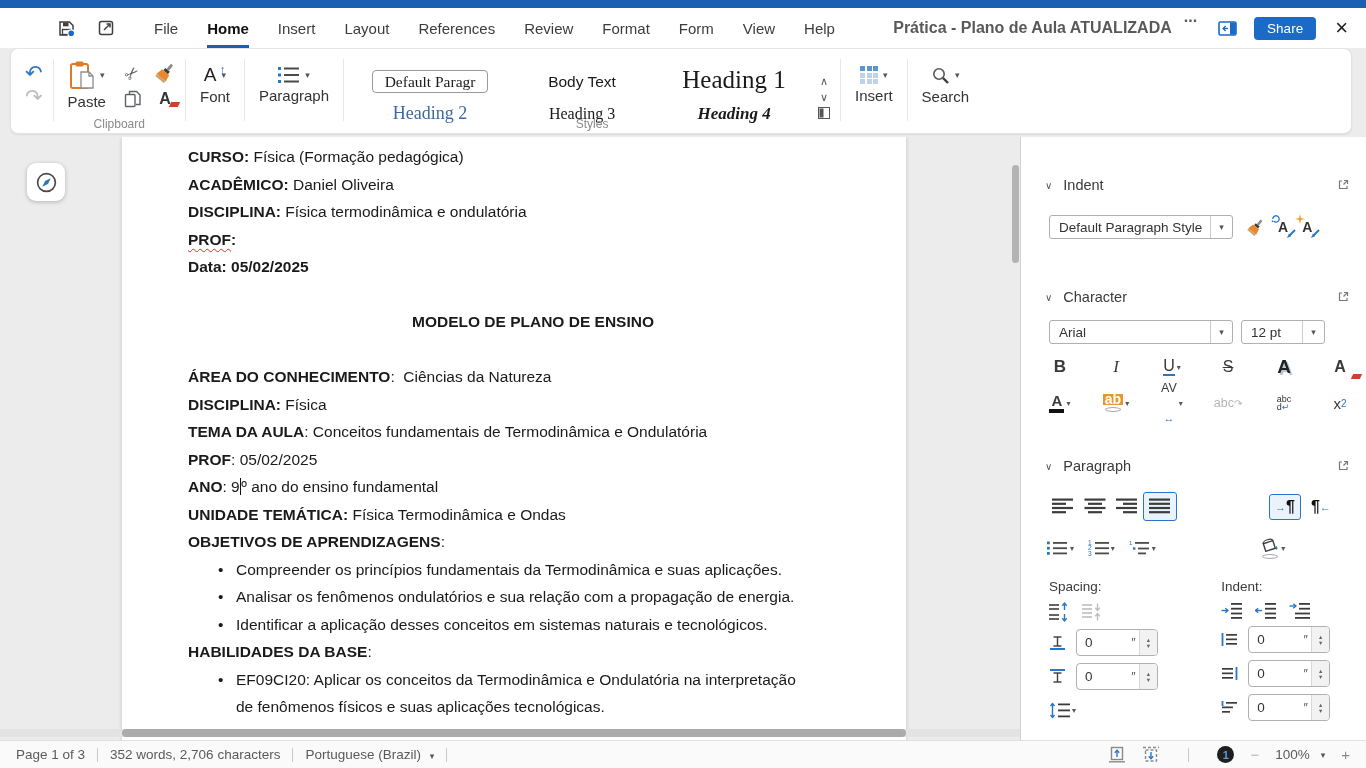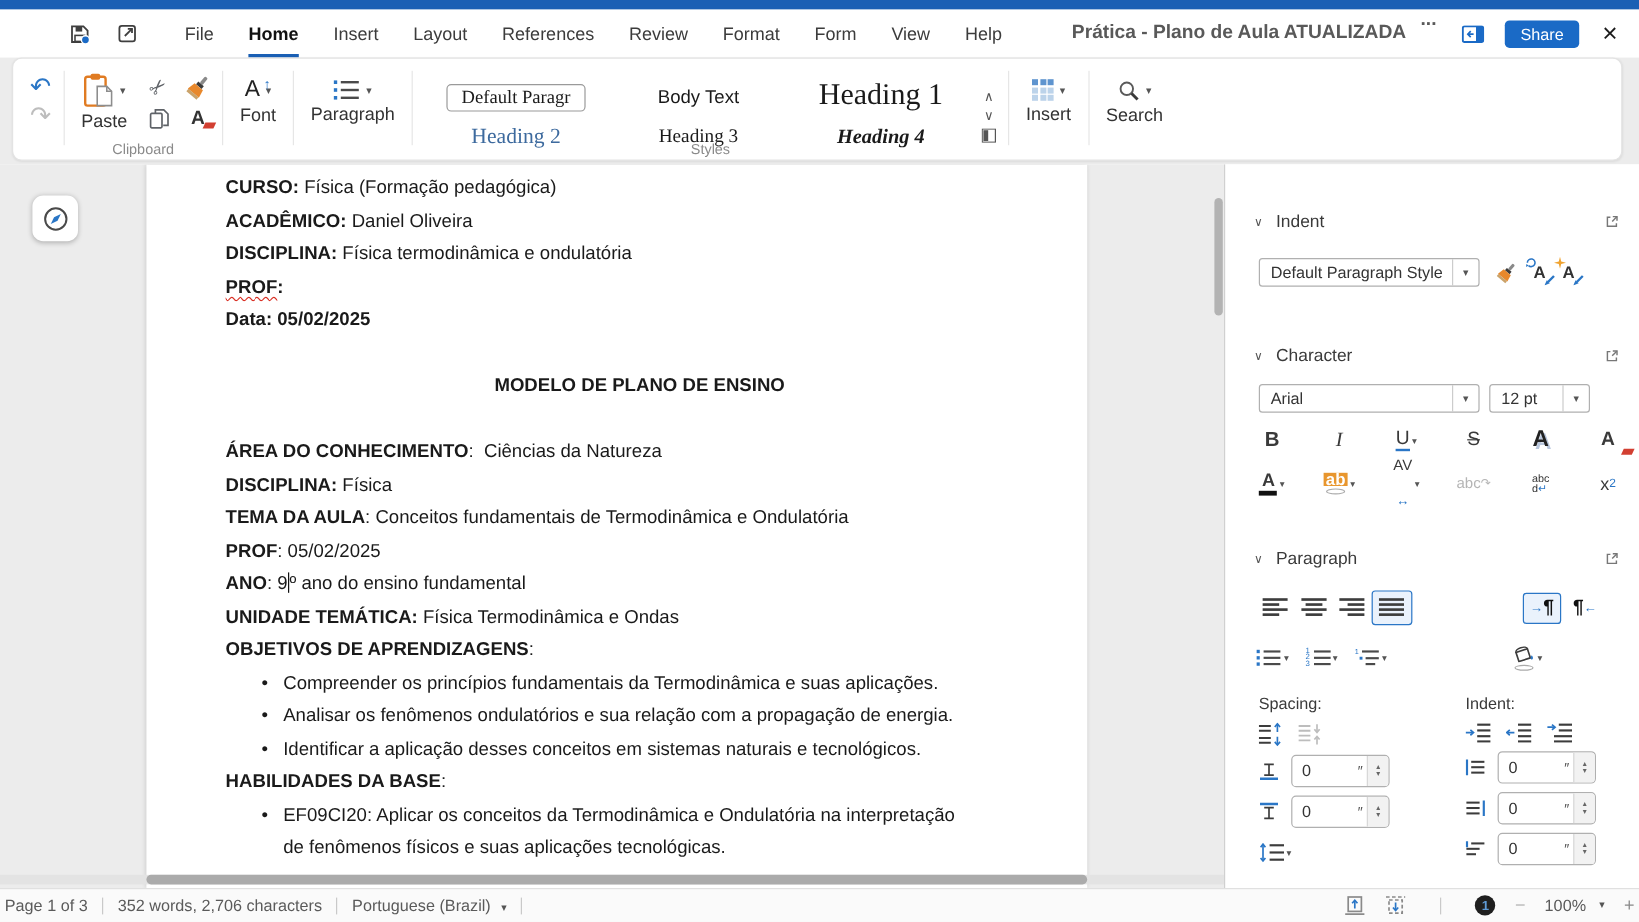--- a/index.html
+++ b/index.html
@@ -130,21 +130,21 @@
   .sp-lbl { font-size:13.5px; color:#3a3a3a; }
   .sp-icons { display:flex; gap:12px; margin-top:8px; align-items:center; }
   .inprow { display:flex; align-items:center; gap:10px; margin-top:7px; }
   .numbox { width:82px; height:27px; border:1px solid #b0b0b0; border-radius:4px; background:#fff; display:flex; align-items:center; overflow:hidden; cursor:text; }
   .numbox .val { font-size:13.5px; color:#333; padding-left:8px; flex:1; }
   .numbox .unit { font-size:12px; color:#555; font-style:italic; margin-right:4px; }
   .stepper { width:18px; align-self:stretch; background:#f2f2f2; border-left:1px solid #d8d8d8; display:flex; flex-direction:column; align-items:center; justify-content:center; line-height:6px; }
   .stepper span { font-size:6.5px; color:#666; cursor:pointer; }
 
   
-  .statusbar { position:absolute; bottom:0; left:0; right:0; height:28px; background:#fafafa; border-top:1px solid #e0e0e0; display:flex; align-items:center; font-size:13.5px; color:#5a5a5a; padding:0 4px; }
+  .statusbar { position:absolute; bottom:0; left:0; right:0; height:28px; background:#fafafa; border-top:1px solid #e0e0e0; display:flex; align-items:center; font-size:13.5px; color:#5a5a5a; padding:0 16px; }
   .ssep { width:1px; height:14px; background:#c9c9c9; margin:0 12px; }
   .sb-item { white-space:nowrap; cursor:pointer; }
   .sb-right { margin-left:auto; display:flex; align-items:center; gap:16px; }
   .badge { width:17px; height:17px; border-radius:50%; background:#1f1f1f; color:#5f9bd6; font-size:11px; font-weight:700; display:flex; align-items:center; justify-content:center; cursor:pointer; }
   .zoomtxt { display:flex; align-items:center; gap:6px; cursor:pointer; }
   .zminus { color:#b5b5b5; font-size:15px; cursor:pointer; }
   .zplus { color:#8a8a8a; font-size:15px; cursor:pointer; }
 </style>
 </head>
 <body>

